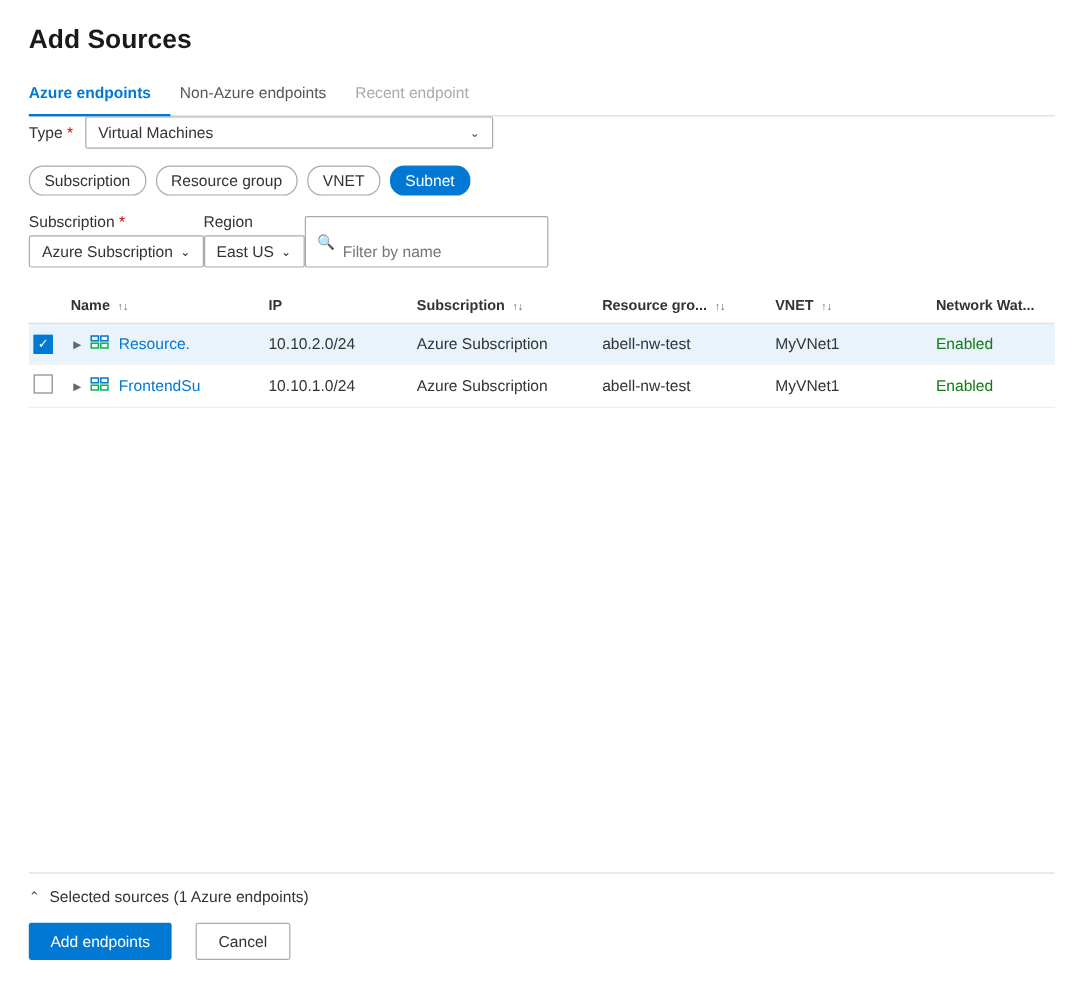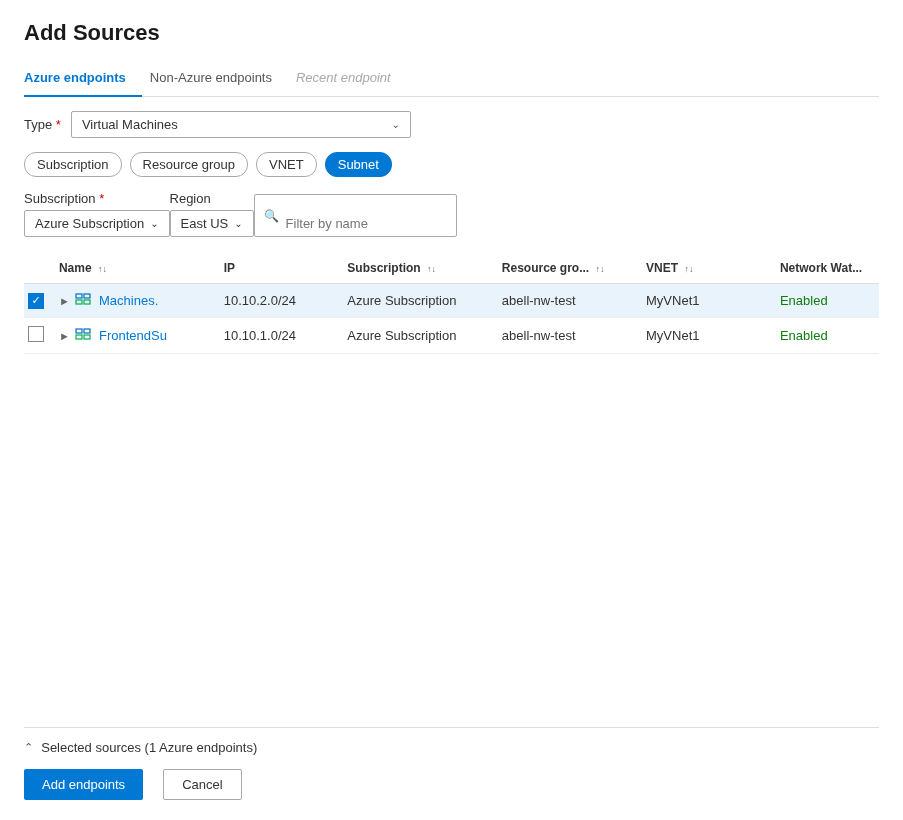--- a/index.html
+++ b/index.html
@@ -22,21 +22,20 @@
     .page-title {
       font-size: 22px;
       font-weight: 600;
       color: #1a1a1a;
       margin-bottom: 16px;
     }
 
     .tabs {
       display: flex;
       border-bottom: 1px solid #ddd;
-      margin-bottom: 14px;
     }
 
     .tab {
       padding: 8px 16px 10px 0;
       margin-right: 8px;
       cursor: pointer;
       font-size: 13px;
       color: #555;
       border-bottom: 2px solid transparent;
       margin-bottom: -1px;
@@ -44,21 +43,20 @@
 
     .tab.active {
       color: #0078d4;
       border-bottom: 2px solid #0078d4;
       font-weight: 600;
     }
 
     .tab.disabled {
       color: #aaa;
       cursor: default;
-      font-style: italic;
     }
 
     .description {
       font-size: 13px;
       color: #333;
       margin-bottom: 14px;
       line-height: 1.5;
     }
 
     .field-row {
@@ -398,21 +396,21 @@
         <td>
           <span class="row-expander">►</span>
           <span style="display:inline-block;margin-right:4px;">
             <svg width="16" height="12" viewBox="0 0 16 12" fill="none">
               <rect x="1" y="1" width="6" height="4" stroke="#0070c0" stroke-width="1.2" fill="none"></rect>
               <rect x="9" y="1" width="6" height="4" stroke="#0070c0" stroke-width="1.2" fill="none"></rect>
               <rect x="1" y="7" width="6" height="4" stroke="#00b050" stroke-width="1.2" fill="none"></rect>
               <rect x="9" y="7" width="6" height="4" stroke="#00b050" stroke-width="1.2" fill="none"></rect>
             </svg>
           </span>
-          <span class="link-text">Machines.</span>
+          <span class="link-text">Resource.</span>
         </td>
         <td>10.10.2.0/24</td>
         <td>Azure Subscription</td>
         <td>abell-nw-test</td>
         <td>MyVNet1</td>
         <td>
           <span class="enabled-text">Enabled</span>
         </td>
       </tr>
 

